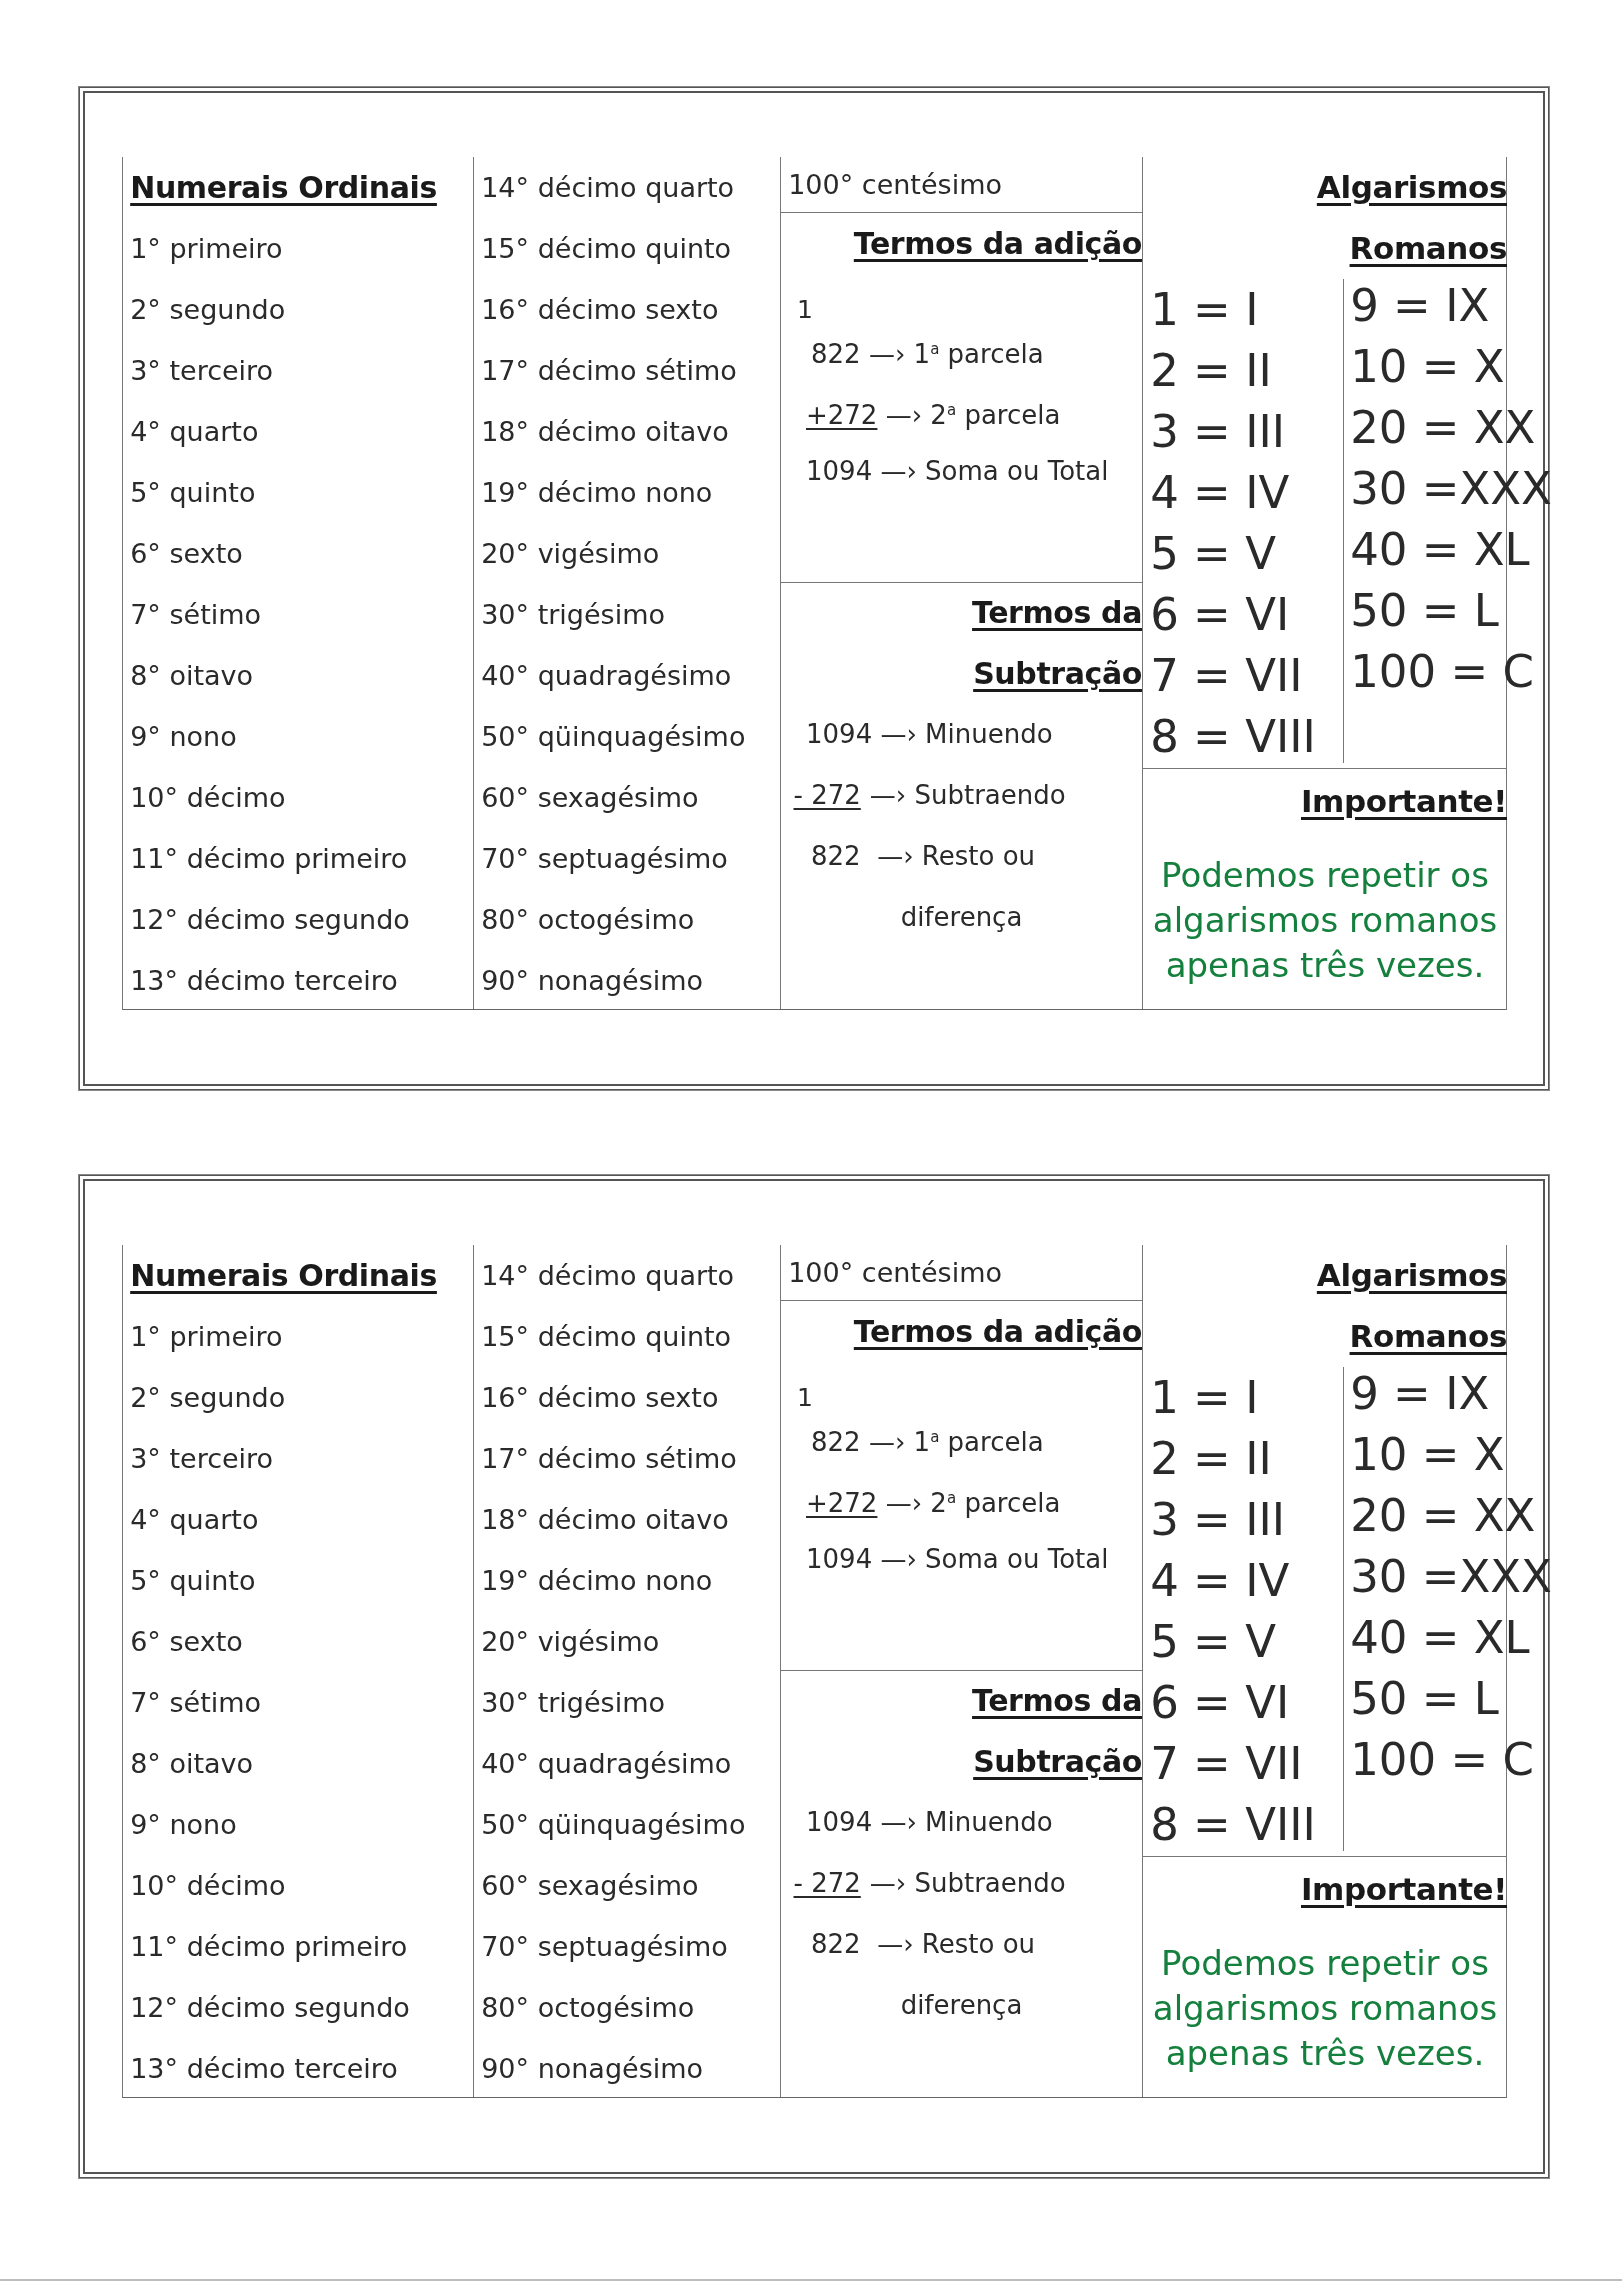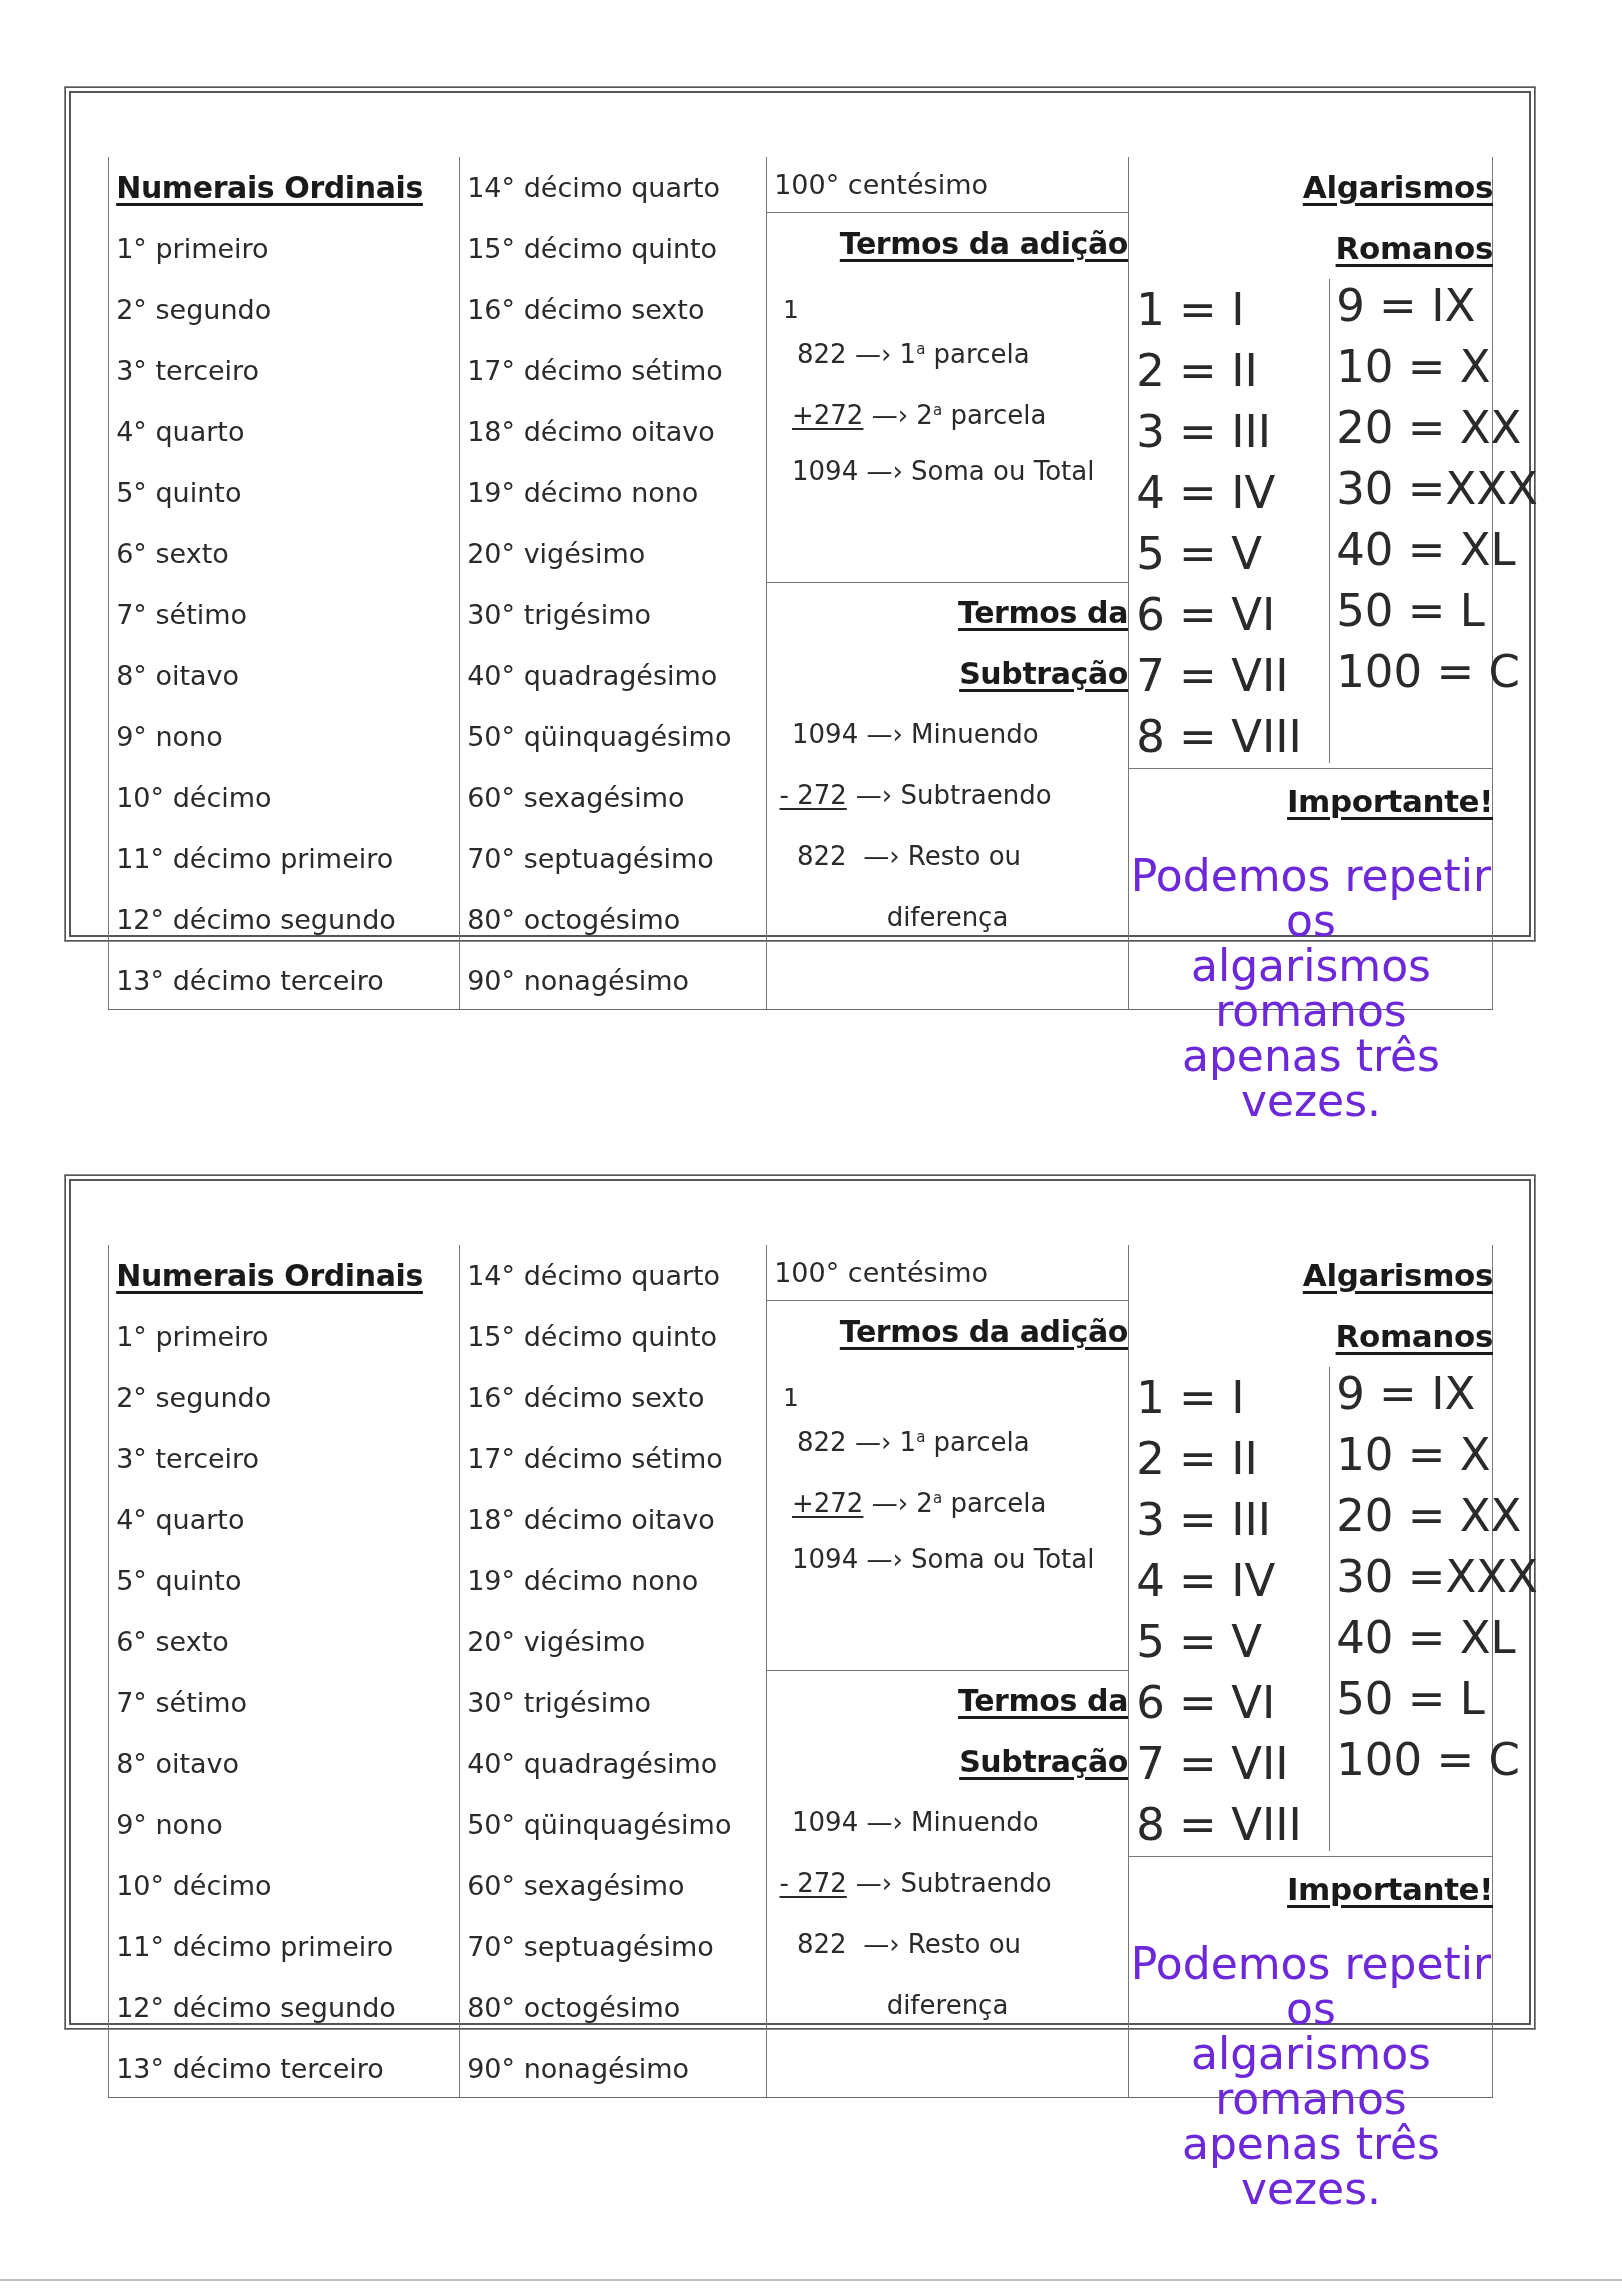--- a/index.html
+++ b/index.html
@@ -3,21 +3,21 @@
 <meta charset="utf-8">
 <style>
   html, body { margin: 0; padding: 0; }
   body {
     width: 1623px; height: 2293px; position: relative;
     background: #ffffff; overflow: hidden;
     font-family: "DejaVu Sans", "Liberation Sans", sans-serif;
     color: #2a2a2a;
   }
   .frame {
-    position: absolute; left: 64px; width: 1472px; height: 856px;
+    position: absolute; left: 78px; width: 1472px; height: 1005px;
     box-sizing: border-box;
     border: 7.2px double #555;
     outline: 0.9px solid #888; outline-offset: -1.8px;
   }
   .frame-1 { top: 86px; }
   .frame-2 { top: 1174px; }
 
   .tbl {
     position: absolute; left: 37px; top: 64px;
     width: 1385px; height: 853px;
@@ -60,22 +60,22 @@
 
   
   .r-head { position: absolute; top: 0; left: 0; right: 0; height: 122px; }
   .r-grid { position: absolute; top: 122px; left: 0; right: 0; height: 484px; }
   .r-left { position: absolute; left: 0; top: 0; width: 200px; bottom: 0; border-right: 1.8px solid #777; }
   .r-right { position: absolute; left: 200px; top: -3.6px; right: 0; bottom: 0; }
   .r-grid .row { font-size: 45px; padding-left: 7.2px; height: 61px; line-height: 61px; }
   .r-imp { position: absolute; top: 605px; left: 0; right: 0; bottom: 0; border-top: 1.8px solid #777; margin-top: 6px; }
   .r-imp .hdr { height: 59px; line-height: 64px; }
   .imp-text {
-    text-align: center; font-size: 44px; line-height: 45px;
-    margin-top: 25px; color: #6d28d9;
+    text-align: center; font-size: 34px; line-height: 45px;
+    margin-top: 25px; color: #15803d;
   }
 
   .page-edge {
     position: absolute; left: 0; right: 0; top: 2279px; height: 1.8px; background: #bdbdbd;
   }
 </style>
 </head>
 <body>
 
 <div id="cards">

